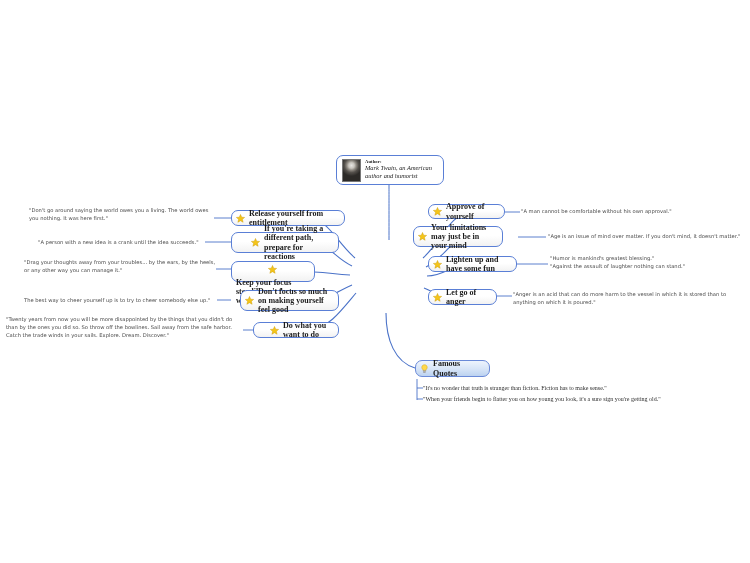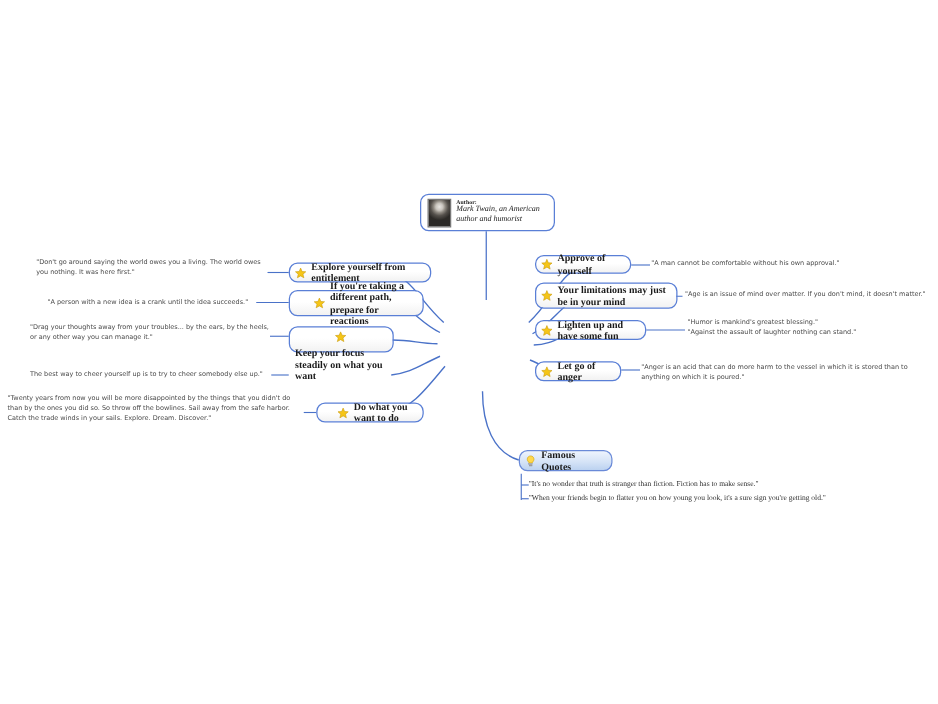--- a/index.html
+++ b/index.html
@@ -185,41 +185,49 @@
     </div>
   </div>
 
 
   <div class="topic" style="left:231px; top:210px; width:114px; height:16px;">
     <span class="star">
       <svg viewBox="0 0 20 20">
           <polygon points="10,1 12.6,7.1 19.2,7.6 14.2,11.9 15.8,18.4 10,14.9 4.2,18.4 5.8,11.9 0.8,7.6 7.4,7.1" fill="#f5c518" stroke="#c99a07" stroke-width="1"></polygon>
         </svg>
     </span>
-    <span class="tlabel">Explore yourself from entitlement</span>
+    <span class="tlabel">Release yourself from entitlement</span>
   </div>
 
   <div class="topic" style="left:231px; top:232px; width:108px; height:21px;padding-left:19px;">
     <span class="star">
       <svg viewBox="0 0 20 20">
           <polygon points="10,1 12.6,7.1 19.2,7.6 14.2,11.9 15.8,18.4 10,14.9 4.2,18.4 5.8,11.9 0.8,7.6 7.4,7.1" fill="#f5c518" stroke="#c99a07" stroke-width="1"></polygon>
         </svg>
     </span>
     <span class="tlabel">If you're taking a different path, prepare for reactions</span>
   </div>
 
   <div class="topic" style="left:231px; top:261px; width:84px; height:21px;flex-direction:column;">
     <span class="star">
       <svg viewBox="0 0 20 20">
           <polygon points="10,1 12.6,7.1 19.2,7.6 14.2,11.9 15.8,18.4 10,14.9 4.2,18.4 5.8,11.9 0.8,7.6 7.4,7.1" fill="#f5c518" stroke="#c99a07" stroke-width="1"></polygon>
         </svg>
     </span>
     <span class="tlabel">Keep your focus steadily on what you want</span>
   </div>
 
+  <div class="topic" style="left:240px; top:290px; width:99px; height:21px;">
+    <span class="star">
+      <svg viewBox="0 0 20 20">
+          <polygon points="10,1 12.6,7.1 19.2,7.6 14.2,11.9 15.8,18.4 10,14.9 4.2,18.4 5.8,11.9 0.8,7.6 7.4,7.1" fill="#f5c518" stroke="#c99a07" stroke-width="1"></polygon>
+        </svg>
+    </span>
+    <span class="tlabel">Don't focus so much on making yourself feel good</span>
+  </div>
 
   <div class="topic" style="left:253px; top:322px; width:86px; height:16px;padding-left:16px;">
     <span class="star">
       <svg viewBox="0 0 20 20">
           <polygon points="10,1 12.6,7.1 19.2,7.6 14.2,11.9 15.8,18.4 10,14.9 4.2,18.4 5.8,11.9 0.8,7.6 7.4,7.1" fill="#f5c518" stroke="#c99a07" stroke-width="1"></polygon>
         </svg>
     </span>
     <span class="tlabel">Do what you want to do</span>
   </div>
 
@@ -235,21 +243,21 @@
 
   <div class="topic" style="left:428px; top:204px; width:77px; height:15px;">
     <span class="star">
       <svg viewBox="0 0 20 20">
           <polygon points="10,1 12.6,7.1 19.2,7.6 14.2,11.9 15.8,18.4 10,14.9 4.2,18.4 5.8,11.9 0.8,7.6 7.4,7.1" fill="#f5c518" stroke="#c99a07" stroke-width="1"></polygon>
         </svg>
     </span>
     <span class="tlabel">Approve of yourself</span>
   </div>
 
-  <div class="topic" style="left:428px; top:226px; width:114px; height:21px;">
+  <div class="topic" style="left:413px; top:226px; width:90px; height:21px;">
     <span class="star">
       <svg viewBox="0 0 20 20">
           <polygon points="10,1 12.6,7.1 19.2,7.6 14.2,11.9 15.8,18.4 10,14.9 4.2,18.4 5.8,11.9 0.8,7.6 7.4,7.1" fill="#f5c518" stroke="#c99a07" stroke-width="1"></polygon>
         </svg>
     </span>
     <span class="tlabel">Your limitations may just be in your mind</span>
   </div>
 
   <div class="topic" style="left:428px; top:256px; width:89px; height:16px;">
     <span class="star">

